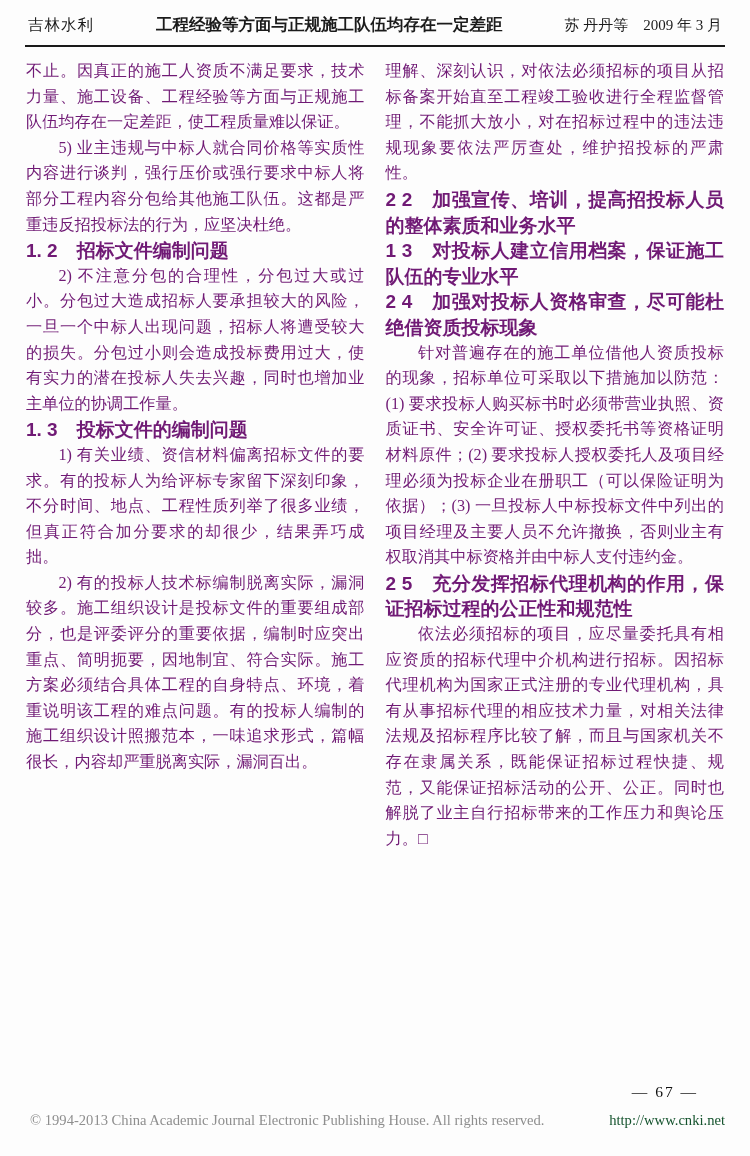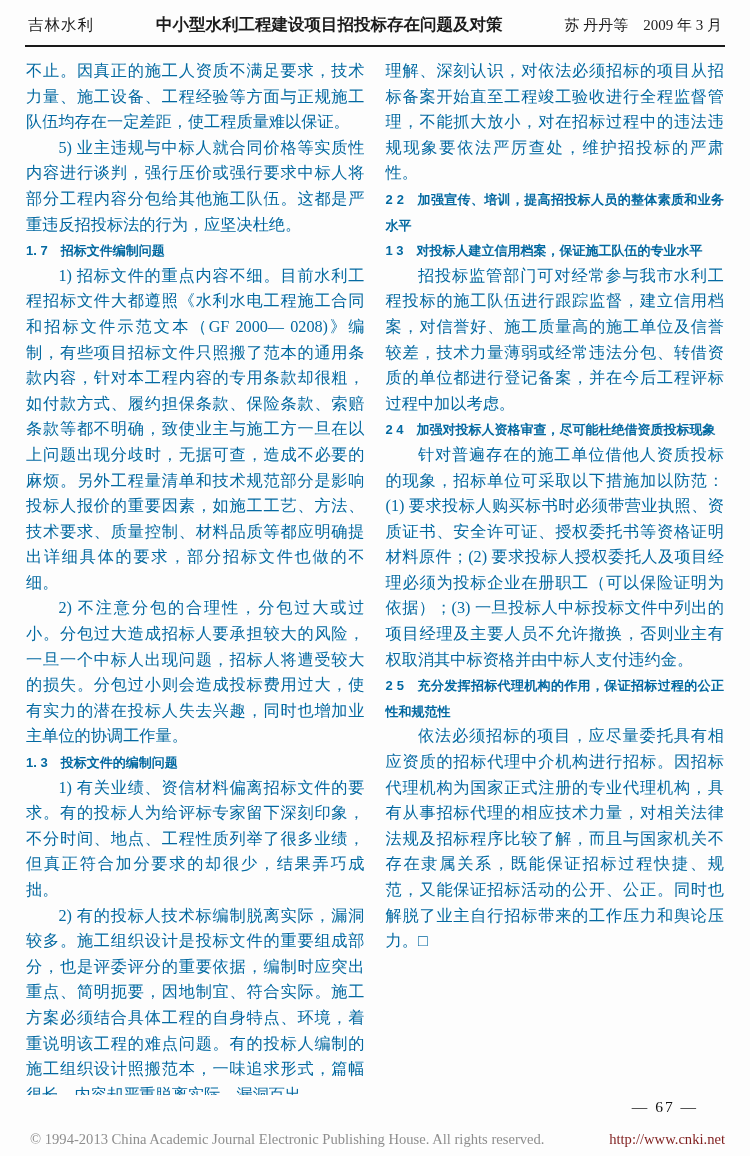--- a/index.html
+++ b/index.html
@@ -53,84 +53,82 @@
     padding: 12px 26px 0 26px;
     height: 1036px;
     overflow: hidden;
   }
   .col {
     flex: 1;
     min-width: 0;
     text-align: justify;
     font-size: 16.2px;
     line-height: 25.6px;
-    color: #0369a1;
+    color: #701a75;
   }
   .col p { margin: 0; }
   p.body { text-indent: 2em; }
   p.body-cont { text-indent: 0; }
   p.h2 {
     font-family: "Liberation Sans", sans-serif;
     font-weight: bold;
-    font-size: 13px;
+    font-size: 19px;
     text-indent: 0;
   }
   .page-number {
     position: absolute;
     right: 52px;
-    bottom: 40px;
+    bottom: 55px;
     font-size: 15.5px;
     color: #111111;
     letter-spacing: 2px;
     background: transparent;
     z-index: 2;
   }
   .page-footer {
     position: absolute;
     left: 0;
     right: 0;
-    bottom: 8px;
+    bottom: 27px;
     display: flex;
     justify-content: space-between;
     padding: 0 25px 0 30px;
     font-size: 14.6px;
     color: #8e8e8e;
     z-index: 1;
   }
-  .footer-url { color: #7f1d1d; }
+  .footer-url { color: #14532d; }
 </style>
 </head>
 <body>
 
 <div class="page">
 
   <header class="page-header">
     <span class="journal-name">吉林水利</span>
-    <span class="article-title">中小型水利工程建设项目招投标存在问题及对策</span>
+    <span class="article-title">工程经验等方面与正规施工队伍均存在一定差距</span>
     <span class="author-date">苏 丹丹等　2009 年 3 月</span>
   </header>
 
   <hr class="header-rule">
 
   <main class="columns">
     <div class="col" id="col-left">
         <p class="body-cont">不止。因真正的施工人资质不满足要求，技术力量、施工设备、工程经验等方面与正规施工队伍均存在一定差距，使工程质量难以保证。</p>
         <p class="body">5) 业主违规与中标人就合同价格等实质性内容进行谈判，强行压价或强行要求中标人将部分工程内容分包给其他施工队伍。这都是严重违反招投标法的行为，应坚决杜绝。</p>
-        <p class="h2">1. 7　招标文件编制问题</p>
-        <p class="body">1) 招标文件的重点内容不细。目前水利工程招标文件大都遵照《水利水电工程施工合同和招标文件示范文本（GF 2000— 0208)》编制，有些项目招标文件只照搬了范本的通用条款内容，针对本工程内容的专用条款却很粗，如付款方式、履约担保条款、保险条款、索赔条款等都不明确，致使业主与施工方一旦在以上问题出现分歧时，无据可查，造成不必要的麻烦。另外工程量清单和技术规范部分是影响投标人报价的重要因素，如施工工艺、方法、技术要求、质量控制、材料品质等都应明确提出详细具体的要求，部分招标文件也做的不细。</p>
+        <p class="h2">1. 2　招标文件编制问题</p>
         <p class="body">2) 不注意分包的合理性，分包过大或过小。分包过大造成招标人要承担较大的风险，一旦一个中标人出现问题，招标人将遭受较大的损失。分包过小则会造成投标费用过大，使有实力的潜在投标人失去兴趣，同时也增加业主单位的协调工作量。</p>
         <p class="h2">1. 3　投标文件的编制问题</p>
         <p class="body">1) 有关业绩、资信材料偏离招标文件的要求。有的投标人为给评标专家留下深刻印象，不分时间、地点、工程性质列举了很多业绩，但真正符合加分要求的却很少，结果弄巧成拙。</p>
         <p class="body">2) 有的投标人技术标编制脱离实际，漏洞较多。施工组织设计是投标文件的重要组成部分，也是评委评分的重要依据，编制时应突出重点、简明扼要，因地制宜、符合实际。施工方案必须结合具体工程的自身特点、环境，着重说明该工程的难点问题。有的投标人编制的施工组织设计照搬范本，一味追求形式，篇幅很长，内容却严重脱离实际，漏洞百出。</p>
       </div>
     <div class="col" id="col-right">
         <p class="body-cont">理解、深刻认识，对依法必须招标的项目从招标备案开始直至工程竣工验收进行全程监督管理，不能抓大放小，对在招标过程中的违法违规现象要依法严厉查处，维护招投标的严肃性。</p>
         <p class="h2">2 2　加强宣传、培训，提高招投标人员的整体素质和业务水平</p>
         <p class="h2">1 3　对投标人建立信用档案，保证施工队伍的专业水平</p>
-        <p class="body">招投标监管部门可对经常参与我市水利工程投标的施工队伍进行跟踪监督，建立信用档案，对信誉好、施工质量高的施工单位及信誉较差，技术力量薄弱或经常违法分包、转借资质的单位都进行登记备案，并在今后工程评标过程中加以考虑。</p>
         <p class="h2">2 4　加强对投标人资格审查，尽可能杜绝借资质投标现象</p>
         <p class="body">针对普遍存在的施工单位借他人资质投标的现象，招标单位可采取以下措施加以防范：(1) 要求投标人购买标书时必须带营业执照、资质证书、安全许可证、授权委托书等资格证明材料原件；(2) 要求投标人授权委托人及项目经理必须为投标企业在册职工（可以保险证明为依据）；(3) 一旦投标人中标投标文件中列出的项目经理及主要人员不允许撤换，否则业主有权取消其中标资格并由中标人支付违约金。</p>
         <p class="h2">2 5　充分发挥招标代理机构的作用，保证招标过程的公正性和规范性</p>
         <p class="body">依法必须招标的项目，应尽量委托具有相应资质的招标代理中介机构进行招标。因招标代理机构为国家正式注册的专业代理机构，具有从事招标代理的相应技术力量，对相关法律法规及招标程序比较了解，而且与国家机关不存在隶属关系，既能保证招标过程快捷、规范，又能保证招标活动的公开、公正。同时也解脱了业主自行招标带来的工作压力和舆论压力。□</p>
       </div>
   </main>
 
   <div class="page-number">— 67 —</div>
 
   <footer class="page-footer">

